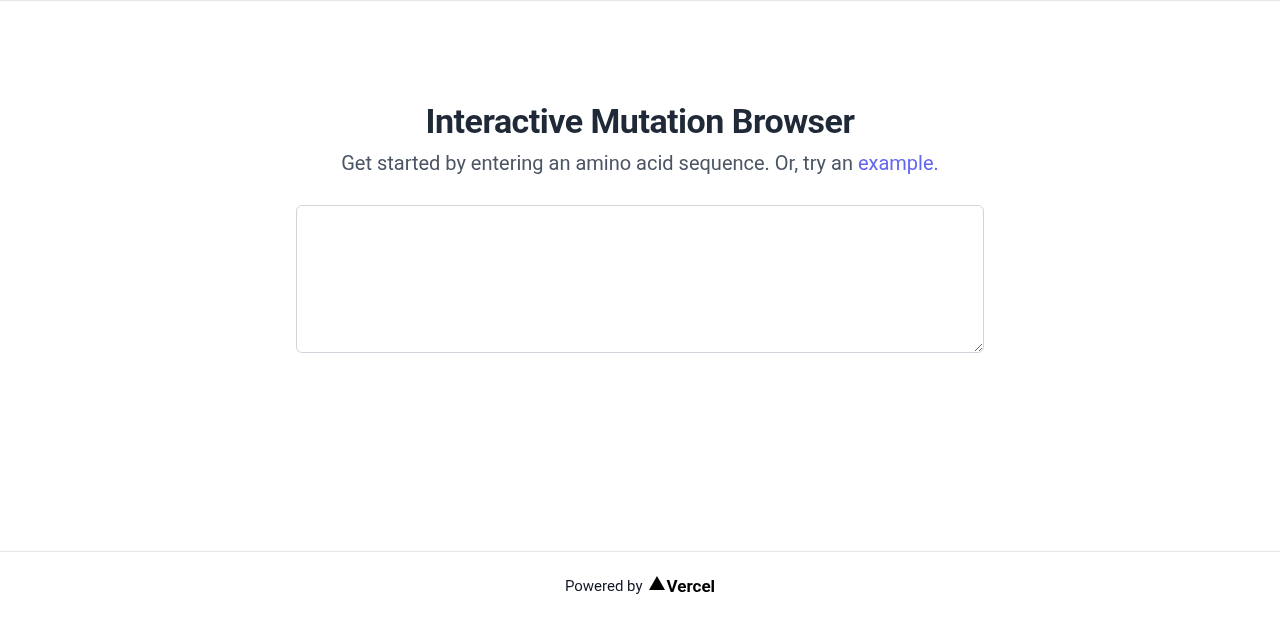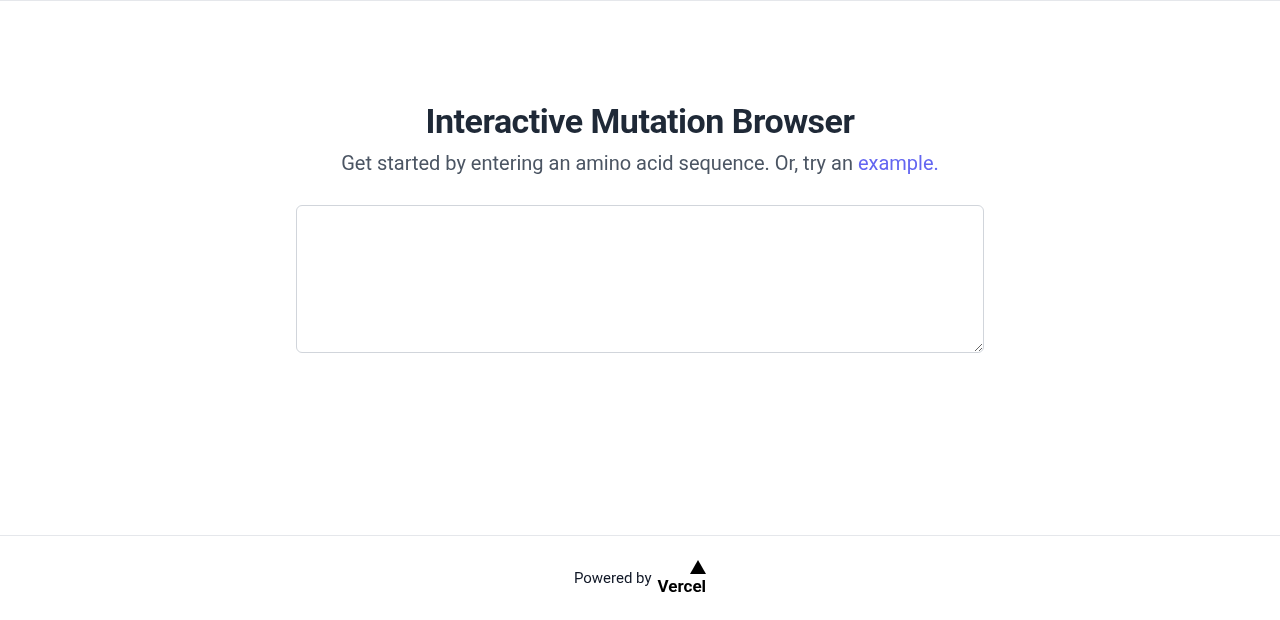--- a/index.html
+++ b/index.html
@@ -72,23 +72,22 @@
       justify-content: center;
       align-items: center;
       gap: 6px;
     }
     .powered-by {
       font-size: 15px;
       color: #111827;
     }
     .vercel-logo {
       display: flex;
-      align-items: flex-end;
+      align-items: flex-start;
       gap: 2px;
-      flex-direction: column;
     }
     .vercel-triangle {
       width: 0;
       height: 0;
       border-left: 8px solid transparent;
       border-right: 8px solid transparent;
       border-bottom: 14px solid #000000;
     }
     .vercel-text {
       font-size: 17px;

